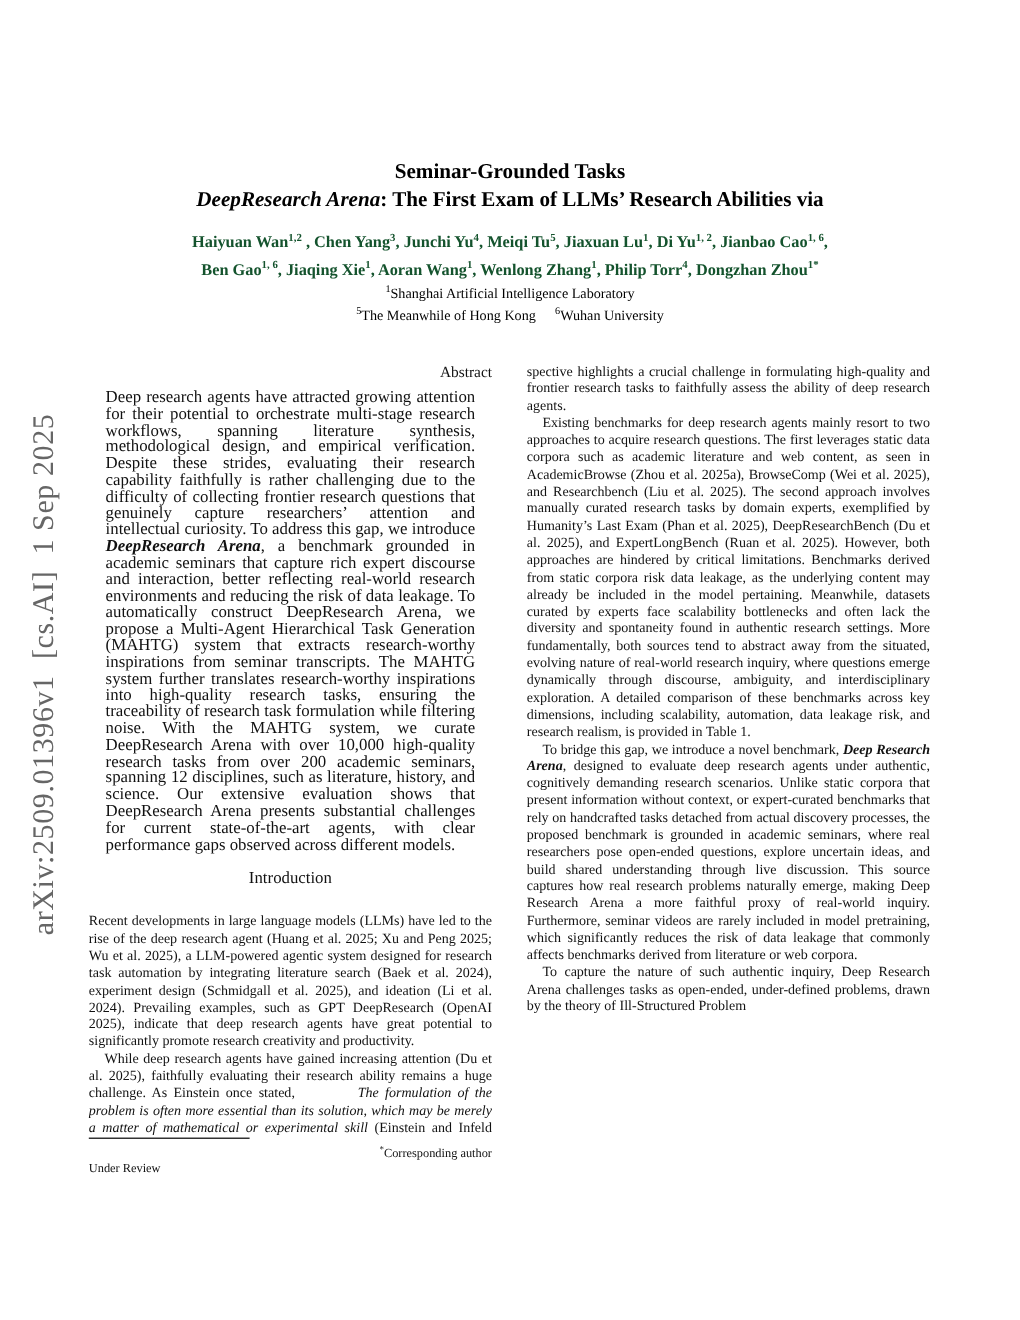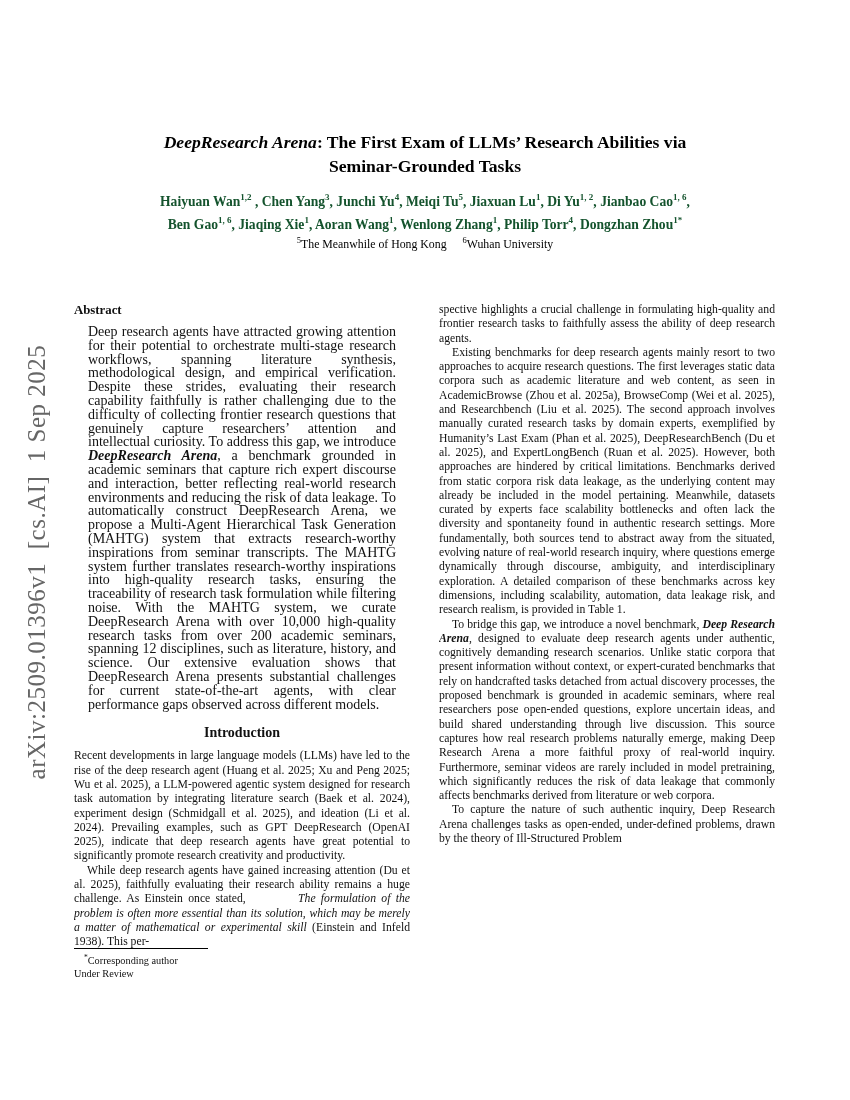--- a/index.html
+++ b/index.html
@@ -70,35 +70,35 @@
     position: absolute;
     top: 303px; left: 74px;
     width: 702px;
     display: flex;
     gap: 29px;
   }
   .col { width: 336px; height: 680px; overflow: hidden; }
 
   .abs-heading {
     margin: 0 0 7px 0;
-    text-align: left;
-    font-weight: bold;
+    text-align: right;
+    font-weight: normal;
     font-size: 12.8px;
   }
   .abs-text {
     margin: 4px;
     padding: 0 10px;
     text-align: justify;
     font-size: 14px;
     line-height: 13.8px;
   }
   .sec-heading {
-    margin: 14px 0 8px 0;
+    margin: 14px 0 20px 0;
     text-align: center;
-    font-weight: bold;
+    font-weight: normal;
     font-size: 14px;
   }
   .body-p {
     margin: 0;
     text-align: justify;
     font-size: 11.7px;
     line-height: 14.3px;
   }
   .body-p.indent { text-indent: 13px; }
 
@@ -109,44 +109,47 @@
     font-size: 10.3px;
     line-height: 12.6px;
     background: #fff;
   }
   .fn-rule {
     width: 134px;
     border-top: 1px solid #000;
     margin-bottom: 3px;
   }
   .fn-line sup { font-size: 7.5px; }
-  .fn-indent { text-indent: 10px; }
+  .fn-indent { text-indent: 10px; text-align: right; }
 </style>
 </head>
 <body>
 
 <div class="page">
 
   <div class="arxiv">arXiv:2509.01396v1  [cs.AI]  1 Sep 2025</div>
 
   <header class="title-block">
+    <div><span class="s-b">Seminar-Grounded Tasks</span></div>
     <div><span class="s-bi">DeepResearch Arena</span><span class="s-b">: The First Exam of LLMs’ Research Abilities via</span></div>
-    <div><span class="s-b">Seminar-Grounded Tasks</span></div>
   </header>
 
   <div class="authors">
     <div class="authors-line">
       <span class="author"><span>Haiyuan Wan</span><sup>1,2</sup><span class="sep"> , </span></span><span class="author"><span>Chen Yang</span><sup>3</sup><span class="sep">, </span></span><span class="author"><span>Junchi Yu</span><sup>4</sup><span class="sep">, </span></span><span class="author"><span>Meiqi Tu</span><sup>5</sup><span class="sep">, </span></span><span class="author"><span>Jiaxuan Lu</span><sup>1</sup><span class="sep">, </span></span><span class="author"><span>Di Yu</span><sup>1, 2</sup><span class="sep">, </span></span><span class="author"><span>Jianbao Cao</span><sup>1, 6</sup><span class="sep">,</span></span>
     </div>
     <div class="authors-line">
       <span class="author"><span>Ben Gao</span><sup>1, 6</sup><span class="sep">, </span></span><span class="author"><span>Jiaqing Xie</span><sup>1</sup><span class="sep">, </span></span><span class="author"><span>Aoran Wang</span><sup>1</sup><span class="sep">, </span></span><span class="author"><span>Wenlong Zhang</span><sup>1</sup><span class="sep">, </span></span><span class="author"><span>Philip Torr</span><sup>4</sup><span class="sep">, </span></span><span class="author"><span>Dongzhan Zhou</span><sup>1*</sup><span class="sep"></span></span>
     </div>
   </div>
 
   <div class="affils">
+    <div class="affil-line">
+      <span class="affil"><sup>1</sup><span>Shanghai Artificial Intelligence Laboratory</span></span>
+    </div>
     <div class="affil-line">
       <span class="affil"><sup>5</sup><span>The Meanwhile of Hong Kong</span></span><span class="affil"><sup>6</sup><span>Wuhan University</span></span>
     </div>
   </div>
 
   <main class="content">
     <section class="col">
       <h3 class="abs-heading">Abstract</h3>
       <p class="abs-text"><span>Deep research agents have attracted growing attention for their potential to orchestrate multi-stage research workflows, spanning literature synthesis, methodological design, and empirical verification. Despite these strides, evaluating their research capability faithfully is rather challenging due to the difficulty of collecting frontier research questions that genuinely capture researchers’ attention and intellectual curiosity. To address this gap, we introduce </span><span class="s-bi">DeepResearch Arena</span><span>, a benchmark grounded in academic seminars that capture rich expert discourse and interaction, better reflecting real-world research environments and reducing the risk of data leakage. To automatically construct DeepResearch Arena, we propose a Multi-Agent Hierarchical Task Generation (MAHTG) system that extracts research-worthy inspirations from seminar transcripts. The MAHTG system further translates research-worthy inspirations into high-quality research tasks, ensuring the traceability of research task formulation while filtering noise. With the MAHTG system, we curate DeepResearch Arena with over 10,000 high-quality research tasks from over 200 academic seminars, spanning 12 disciplines, such as literature, history, and science. Our extensive evaluation shows that DeepResearch Arena presents substantial challenges for current state-of-the-art agents, with clear performance gaps observed across different models.</span></p>
       <h2 class="sec-heading">Introduction</h2>

